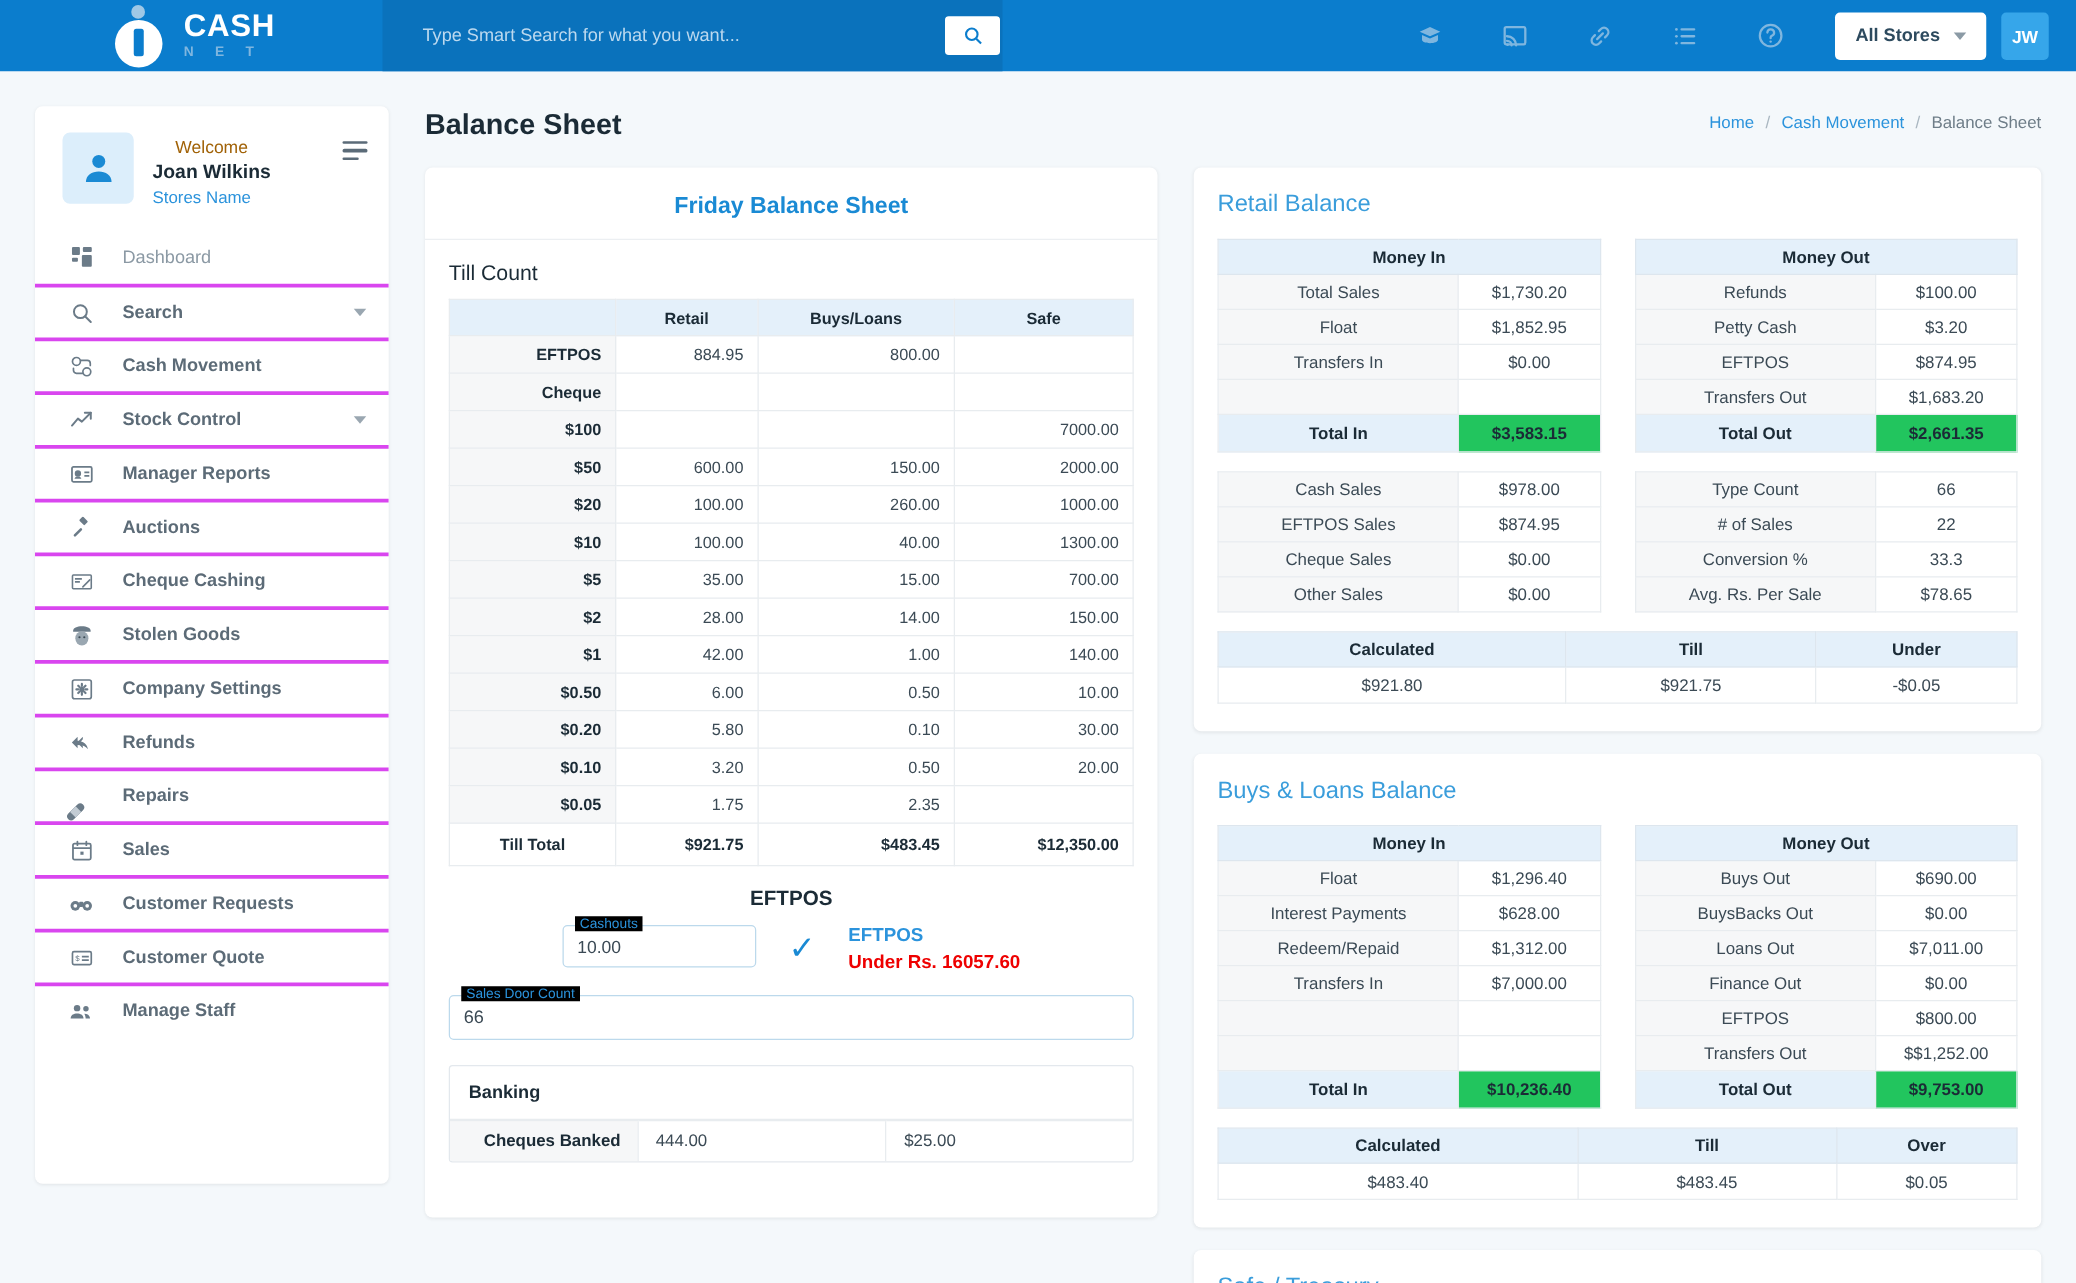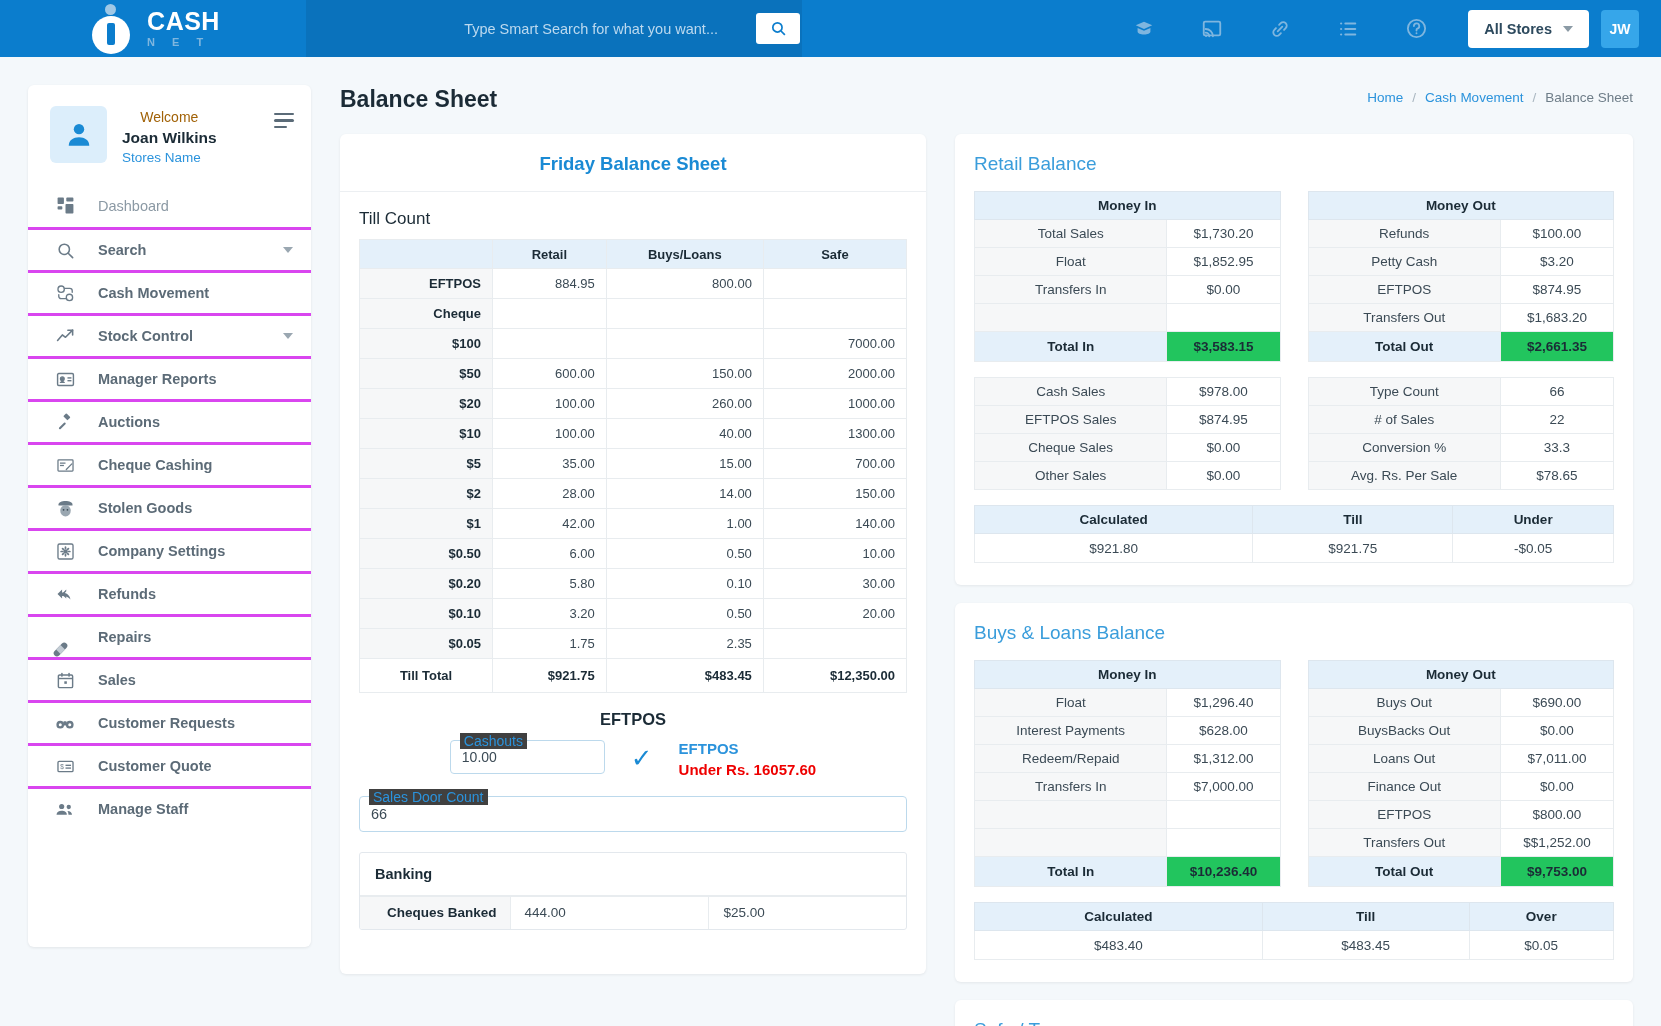--- a/index.html
+++ b/index.html
@@ -52,21 +52,20 @@
     width: 450px; height: 57px;
     background: #0a72bc;
     display: flex; align-items: center;
     padding-left: 32px;
   }
   .search-input {
     border: none; background: transparent; outline: none;
     color: #d3e7f5; font-size: 14.5px;
     font-family: "Liberation Sans", sans-serif;
     width: 380px;
-    text-align: right;
   }
   .search-input::placeholder { color: #bcd9ef; }
   .search-btn-wrap {
     width: 46px; height: 57px; background: #0a72bc;
     display: flex; align-items: center;
   }
   .search-btn {
     width: 44px; height: 31px; border-radius: 3px;
     background: #fff; border: none; cursor: pointer;
     display: flex; align-items: center; justify-content: center;
@@ -212,22 +211,22 @@
   }
   .eftpos-row {
     display: flex; align-items: flex-start; padding: 0 19px;
     gap: 26px; justify-content: center;
   }
   .field {
     position: relative; border: 1px solid #bcd9ec; border-radius: 4px;
     height: 34px; padding: 0 11px; display: flex; align-items: center;
   }
   .field-legend {
-    position: absolute; top: -8px; left: 9px; background: #404040;
-    padding: 0 4px; font-size: 14px; color: #2b93dc;
+    position: absolute; top: -8px; left: 9px; background: #000000;
+    padding: 0 4px; font-size: 11px; color: #2b93dc;
   }
   .field-val { font-size: 14px; color: #3b4a55; }
   .cashouts { width: 155px; }
   .tick { color: #1a8ad4; font-size: 26px; line-height: 1; margin-top: 5px; }
   .eftpos-stat-lbl { font-size: 15px; font-weight: bold; color: #2b93dc; }
   .eftpos-stat-under {
     font-size: 15px; font-weight: bold; color: #ee0000; margin-top: 4px;
   }
   .door-field { margin: 18px 19px 0; height: 36px; }
   .door-field .field-val { font-size: 14.5px; }

